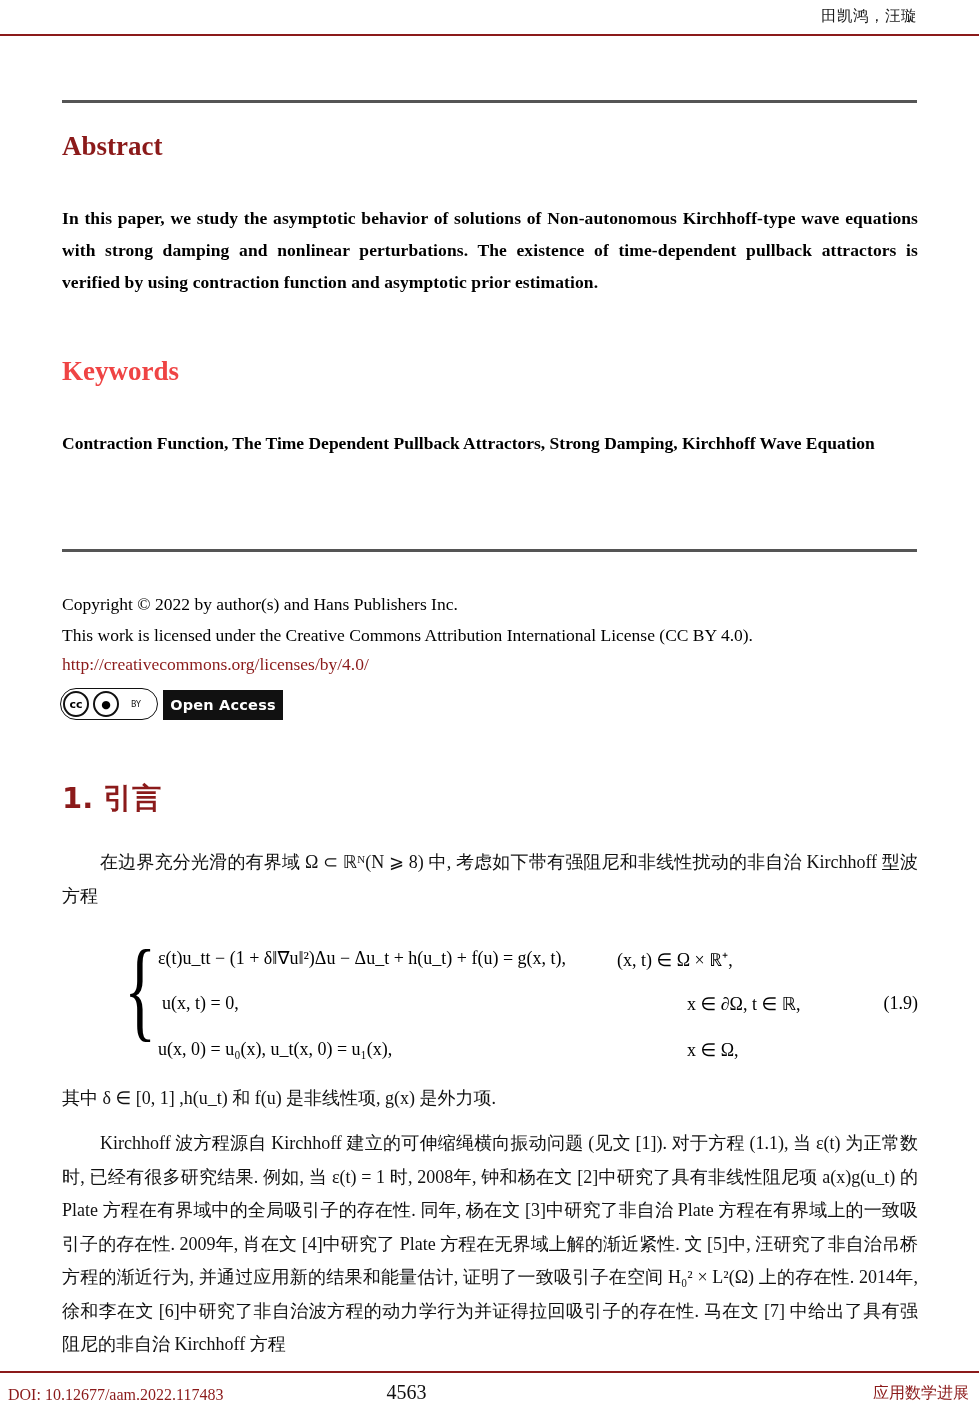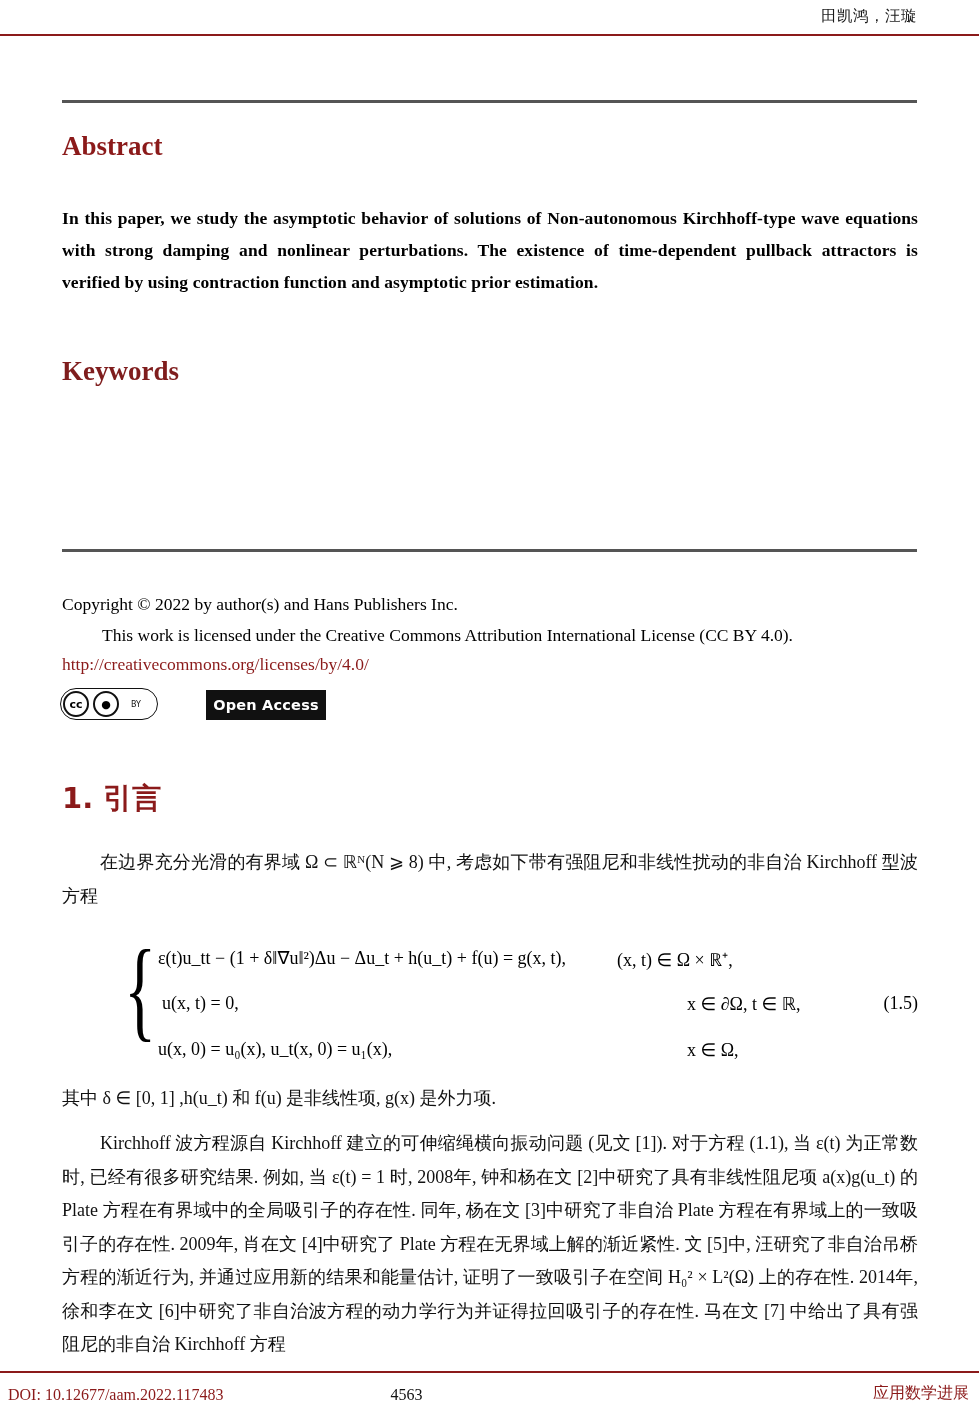--- a/index.html
+++ b/index.html
@@ -78,21 +78,21 @@
     text-align: justify;
     text-justify: inter-word;
     letter-spacing: 0.1px;
   }
   .kw-title {
     position: absolute;
     left: 62px;
     top: 356px;
     font-size: 27px;
     font-weight: bold;
-    color: #7f1d1d;
+    color: #ef4444;
   }
   .kw-body {
     position: absolute;
     left: 62px;
     top: 427px;
     width: 856px;
     font-size: 17.5px;
     font-weight: bold;
     line-height: 32px;
   }
@@ -104,21 +104,20 @@
     top: 589px;
     font-size: 17.5px;
     line-height: 31px;
   }
   .copy2 {
     position: absolute;
     left: 62px;
     top: 620px;
     font-size: 17.5px;
     line-height: 31px;
-    margin-left: 40px;
   }
   .copy-link {
     position: absolute;
     left: 62px;
     top: 654px;
     font-size: 17.5px;
     color: #8b1a1a;
     text-decoration: none;
   }
 
@@ -166,21 +165,20 @@
     height: 30px;
     background: #111111;
     color: #ffffff;
     display: flex;
     align-items: center;
     justify-content: center;
     font-family: "DejaVu Sans", sans-serif;
     font-size: 14.5px;
     font-weight: bold;
     letter-spacing: 0.2px;
-    margin-left: 43px;
   }
 
   
   .sec-title {
     position: absolute;
     left: 62px;
     top: 779px;
     font-size: 29px;
     font-weight: bold;
     color: #8b1a1a;
@@ -255,21 +253,21 @@
     bottom: 10px;
     font-size: 16px;
     color: #8b1a1a;
   }
   .foot-center {
     position: absolute;
     left: 0;
     bottom: 10px;
     width: 813px;
     text-align: center;
-    font-size: 16px;
+    font-size: 20px;
     color: #111;
   }
   .foot-right {
     position: absolute;
     right: 10px;
     bottom: 10px;
     font-size: 16px;
     color: #8b1a1a;
     font-family: "DejaVu Sans", sans-serif;
     margin-top: 47px;
@@ -282,20 +280,21 @@
 
   <div class="runhead">田凯鸿，汪璇</div>
   <div class="head-rule"></div>
 
   <div class="abs-rule-top"></div>
 
   <div class="abs-title">Abstract</div>
   <div class="abs-body">In this paper, we study the asymptotic behavior of solutions of Non-autonomous Kirchhoff-type wave equations with strong damping and nonlinear perturbations. The existence of time-dependent pullback attractors is verified by using contraction function and asymptotic prior estimation.</div>
 
   <div class="kw-title">Keywords</div>
+  <div class="kw-body">Contraction Function, The Time Dependent Pullback Attractors, Strong Damping, Kirchhoff Wave Equation</div>
 
   <div class="abs-rule-bottom"></div>
 
   <div class="copy1">Copyright © 2022 by author(s) and Hans Publishers Inc.</div>
   <div class="copy2">This work is licensed under the Creative Commons Attribution International License (CC BY 4.0).</div>
   <a class="copy-link" href="#">http://creativecommons.org/licenses/by/4.0/</a>
 
   <div class="cc-badge">
     <div class="cc-left">
       <span class="cc-circ">cc</span>
@@ -312,21 +311,21 @@
   <div class="para p1">在边界充分光滑的有界域 Ω ⊂ ℝᴺ(N ⩾ 8) 中, 考虑如下带有强阻尼和非线性扰动的非自治 Kirchhoff 型波方程</div>
 
   <div class="eqblock">
     <div class="brace">{</div>
     <div class="eqline eq1">ε(t)u_tt − (1 + δ‖∇u‖²)Δu − Δu_t + h(u_t) + f(u) = g(x, t),</div>
     <div class="eqline eqcond1">(x, t) ∈ Ω × ℝ⁺,</div>
     <div class="eqline eq2">u(x, t) = 0,</div>
     <div class="eqline eqcond2">x ∈ ∂Ω, t ∈ ℝ,</div>
     <div class="eqline eq3">u(x, 0) = u₀(x), u_t(x, 0) = u₁(x),</div>
     <div class="eqline eqcond3">x ∈ Ω,</div>
-    <div class="eqnum">(1.5)</div>
+    <div class="eqnum">(1.9)</div>
   </div>
 
   <div class="para p2">其中 δ ∈ [0, 1] ,h(u_t) 和 f(u) 是非线性项, g(x) 是外力项.</div>
   <div class="para p3">Kirchhoff 波方程源自 Kirchhoff 建立的可伸缩绳横向振动问题 (见文 [1]). 对于方程 (1.1), 当 ε(t) 为正常数时, 已经有很多研究结果. 例如, 当 ε(t) = 1 时, 2008年, 钟和杨在文 [2]中研究了具有非线性阻尼项 a(x)g(u_t) 的 Plate 方程在有界域中的全局吸引子的存在性. 同年, 杨在文 [3]中研究了非自治 Plate 方程在有界域上的一致吸引子的存在性. 2009年, 肖在文 [4]中研究了 Plate 方程在无界域上解的渐近紧性. 文 [5]中, 汪研究了非自治吊桥方程的渐近行为, 并通过应用新的结果和能量估计, 证明了一致吸引子在空间 H₀² × L²(Ω) 上的存在性. 2014年, 徐和李在文 [6]中研究了非自治波方程的动力学行为并证得拉回吸引子的存在性. 马在文 [7] 中给出了具有强阻尼的非自治 Kirchhoff 方程</div>
 
   <div class="foot-rule"></div>
   <div class="foot-left">DOI: 10.12677/aam.2022.117483</div>
   <div class="foot-center">4563</div>
   <div class="foot-right">应用数学进展</div>
 

